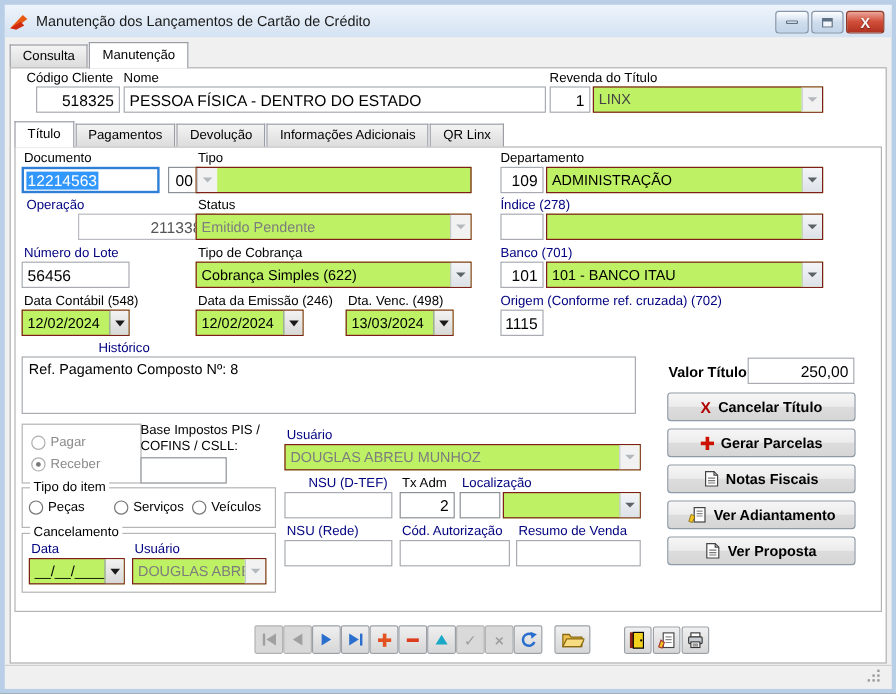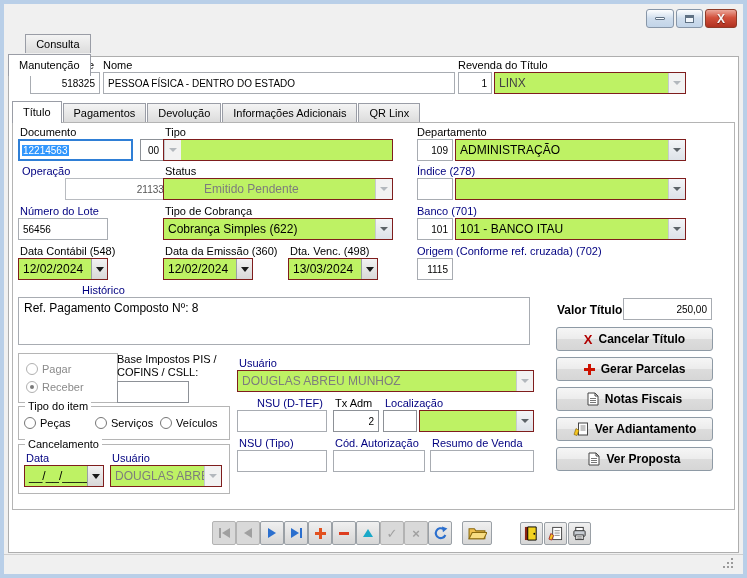--- a/index.html
+++ b/index.html
@@ -18,21 +18,21 @@
   .maxg{width:9px;height:8px;border:1px solid #5f7184;border-top:3px solid #5f7184;background:#f2f7fc;}
   .xg{color:#f8f8f8;font-weight:bold;font-size:12px;text-shadow:0 1px 1px #6e190d;line-height:1;}
   .page{position:absolute;background:#fff;border:1px solid #aeaeae;}
   .tabbar{position:absolute;display:flex;align-items:flex-end;z-index:3;}
   .tab{height:19px;line-height:18px;padding:0 10px;border:1px solid #9a9da6;border-bottom:none;
     background:linear-gradient(#f4f4f4,#dcdcdc);margin-bottom:1px;margin-right:1px;cursor:default;white-space:nowrap;}
   .tab.active{height:22px;line-height:21px;background:#fff;margin-bottom:0;z-index:4;}
   .lbl{position:absolute;white-space:nowrap;color:#000;z-index:2;}
   .navy{color:#000080;}
   .b{font-weight:bold;}
-  .txt{position:absolute;background:#fff;border:1px solid #a8acb2;font-size:10px;color:#000;
+  .txt{position:absolute;background:#fff;border:1px solid #a8acb2;font-size:13px;color:#000;
     display:flex;align-items:center;padding:0 4px;overflow:hidden;white-space:nowrap;z-index:2;}
   .txt.r{justify-content:flex-end;}
   .txt.c{justify-content:center;}
   .txt.dis{color:#6f6f6f;border-color:#b8bbc0;margin-left:47px;}
   .txt.focus{border:2px solid #2f7fd6;padding:0 2px;}
   .sel{background:#3297fd;color:#fff;padding:0 1px;}
   .memo{position:absolute;background:#fff;border:1px solid #a8acb2;font-size:12px;padding:3px 5px;z-index:2;}
   .combo{position:absolute;background:#bef264;border:1px solid #7f1d1d;display:flex;align-items:stretch;z-index:2;}
   .combo .val{flex:1;font-size:12px;display:flex;align-items:center;padding:0 4px;overflow:hidden;white-space:nowrap;}
   .combo .val.gray{color:#7d7d7d;}
@@ -69,32 +69,39 @@
   .glyph{font-size:13px;font-weight:bold;line-height:1;}
   .statusbar{position:absolute;left:0;top:550px;width:739px;height:20px;background:#f0f0f0;border-top:1px solid #cfcfcf;z-index:2;}
   .grip{position:absolute;right:10px;bottom:6px;width:2px;height:2px;background:#9a9a9a;
     box-shadow:-4px 0 #9a9a9a,-8px 0 #9a9a9a,0 -4px #9a9a9a,-4px -4px #9a9a9a,0 -8px #9a9a9a;}
 </style>
 </head>
 <body>
 
 <div class="window">
 
+  <div class="titlebar">
+    <svg class="logo" viewBox="0 0 16 16">
+      <polygon points="0.5,13.5 11,2.5 14.8,5.8 4.5,13.5" fill="#e85a12"></polygon>
+      <polygon points="0.5,13.5 9.2,8.2 12.2,11.2 5.5,14.8" fill="#cf2a12"></polygon>
+    </svg>
+    <span class="ttl">Manutenção dos Lançamentos de Cartão de Crédito</span>
+  </div>
   <div class="wbtn" style="right:69px;width:28px;">
       <span class="dash"></span>
     </div>
   <div class="wbtn" style="right:40px;width:27px;">
       <span class="maxg"></span>
     </div>
   <div class="wbtn close" style="right:6px;width:32px;">
       <span class="xg">X</span>
     </div>
 
   <div class="page" style="left:4px;top:52px;width:731px;height:497px;"></div>
-  <div class="tabbar" style="left:4px;top:30px;height:23px;flex-direction:column;">
+  <div class="tabbar" style="left:4px;top:30px;height:23px;">
     <div class="tab">Consulta</div>
     <div class="tab active">Manutenção</div>
   </div>
 
   <span class="lbl" style="left:18px;top:55px;">Código Cliente</span>
   <div class="txt r" style="left:26px;top:68px;width:70px;height:22px;">
       <span>518325</span>
     </div>
   <span class="lbl" style="left:99px;top:55px;">Nome</span>
   <div class="txt" style="left:99px;top:68px;width:352px;height:22px;">
@@ -142,21 +149,21 @@
     <span class="arr">
         <i class="chev"></i>
       </span>
   </div>
 
   <span class="lbl navy" style="left:18px;top:161px;">Operação</span>
   <div class="txt r dis" style="left:14px;top:174px;width:115px;height:22px;color:#555;">
       <span>2113388</span>
     </div>
   <span class="lbl" style="left:161px;top:161px;">Status</span>
-  <div class="combo" style="left:159px;top:174px;width:230px;height:22px;padding-left:36px;">
+  <div class="combo" style="left:159px;top:174px;width:230px;height:22px;">
     <span class="val gray">Emitido Pendente</span>
     <span class="arr dis">
         <i class="chev"></i>
       </span>
   </div>
   <span class="lbl navy" style="left:413px;top:161px;">Índice (278)</span>
   <div class="txt r" style="left:413px;top:174px;width:36px;height:22px;">
       <span></span>
     </div>
   <div class="combo" style="left:451px;top:174px;width:231px;height:22px;">
@@ -188,21 +195,21 @@
       </span>
   </div>
 
   <span class="lbl" style="left:16px;top:241px;">Data Contábil (548)</span>
   <div class="combo" style="left:14px;top:254px;width:90px;height:22px;">
     <span class="val">12/02/2024</span>
     <span class="darr">
         <i class="chev"></i>
       </span>
   </div>
-  <span class="lbl" style="left:161px;top:241px;">Data da Emissão (360)</span>
+  <span class="lbl" style="left:161px;top:241px;">Data da Emissão (246)</span>
   <div class="combo" style="left:159px;top:254px;width:90px;height:22px;">
     <span class="val">12/02/2024</span>
     <span class="darr">
         <i class="chev"></i>
       </span>
   </div>
   <span class="lbl" style="left:286px;top:241px;">Dta. Venc. (498)</span>
   <div class="combo" style="left:284px;top:254px;width:90px;height:22px;">
     <span class="val">13/03/2024</span>
     <span class="darr">
@@ -299,21 +306,21 @@
   <div class="txt" style="left:379px;top:406px;width:34px;height:22px;border-color:#8d9197;">
       <span></span>
     </div>
   <div class="combo" style="left:415px;top:406px;width:115px;height:22px;">
     <span class="val"></span>
     <span class="arr">
         <i class="chev"></i>
       </span>
   </div>
 
-  <span class="lbl navy" style="left:235px;top:433px;">NSU (Tipo)</span>
+  <span class="lbl navy" style="left:235px;top:433px;">NSU (Rede)</span>
   <div class="txt" style="left:233px;top:446px;width:90px;height:22px;">
       <span></span>
     </div>
   <span class="lbl navy" style="left:331px;top:433px;">Cód. Autorização</span>
   <div class="txt" style="left:329px;top:446px;width:92px;height:22px;">
       <span></span>
     </div>
   <span class="lbl navy" style="left:428px;top:433px;">Resumo de Venda</span>
   <div class="txt" style="left:426px;top:446px;width:104px;height:22px;">
       <span></span>

